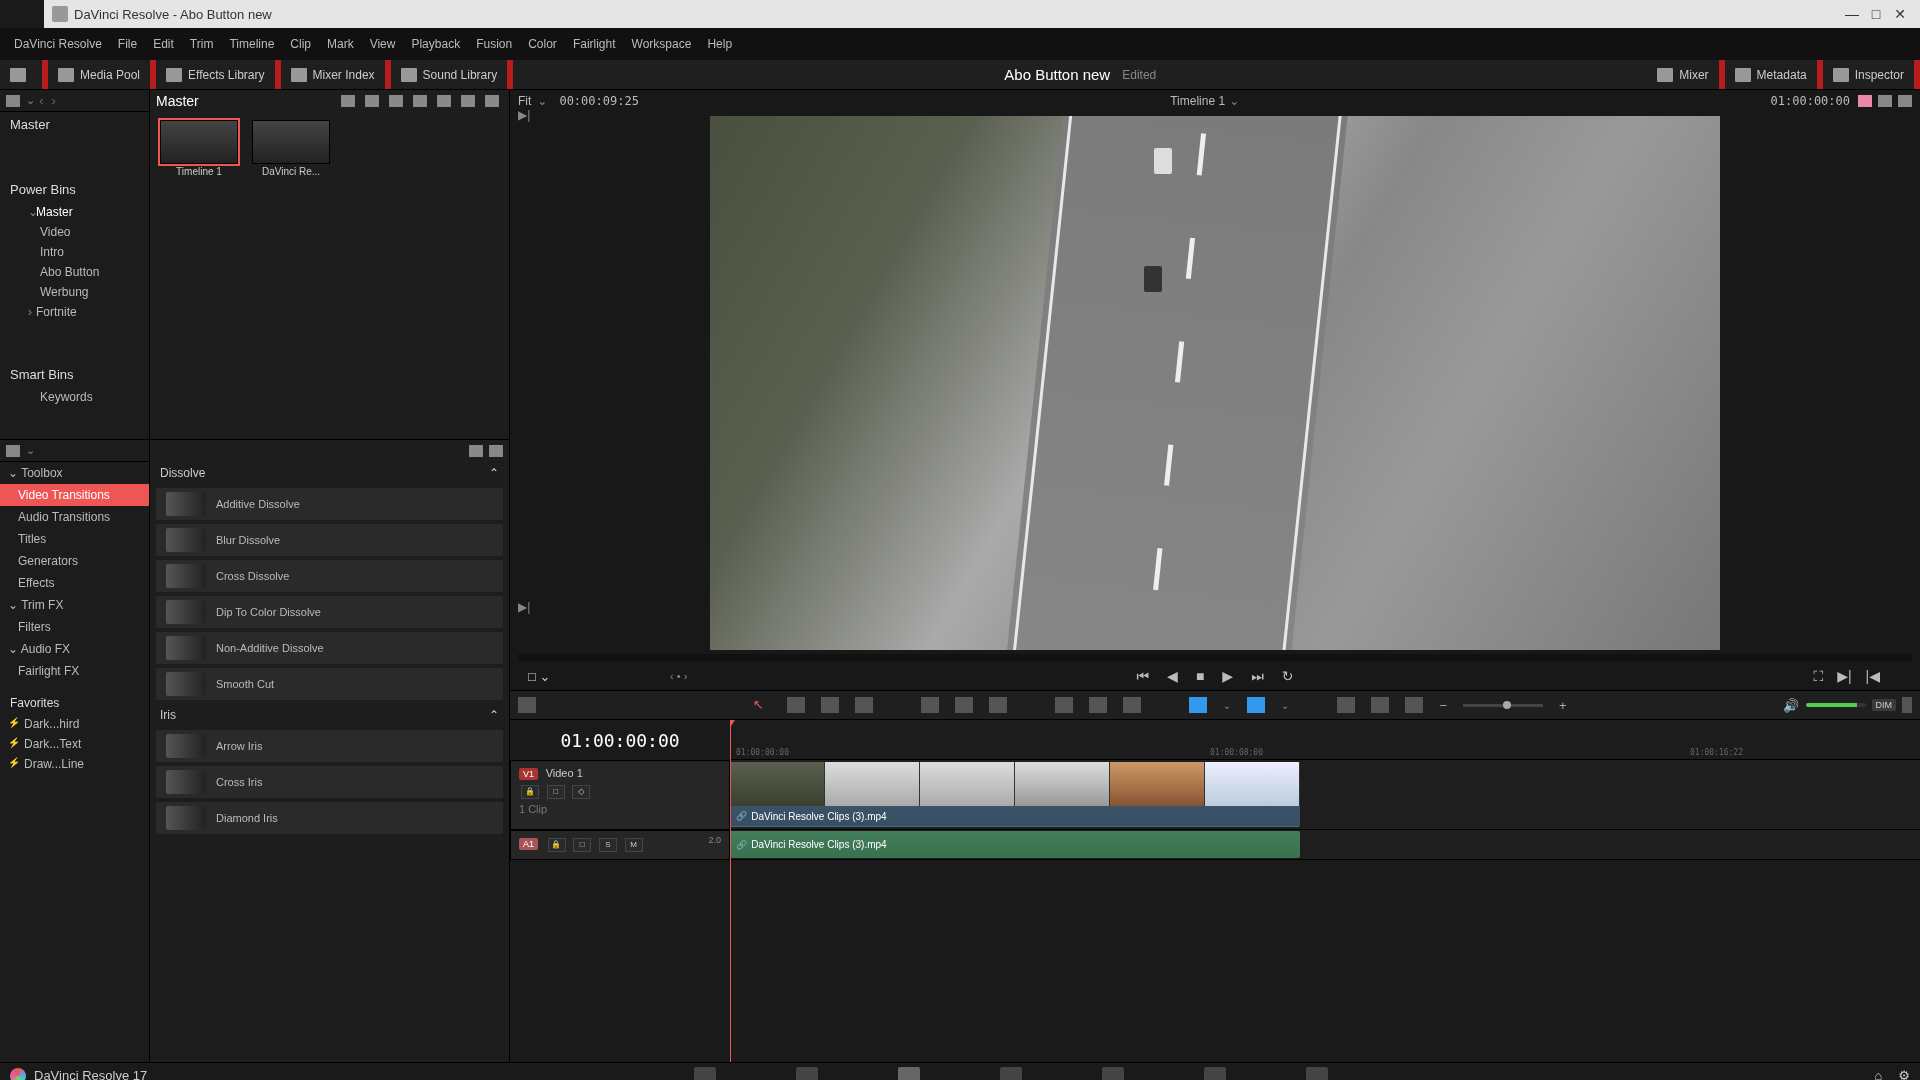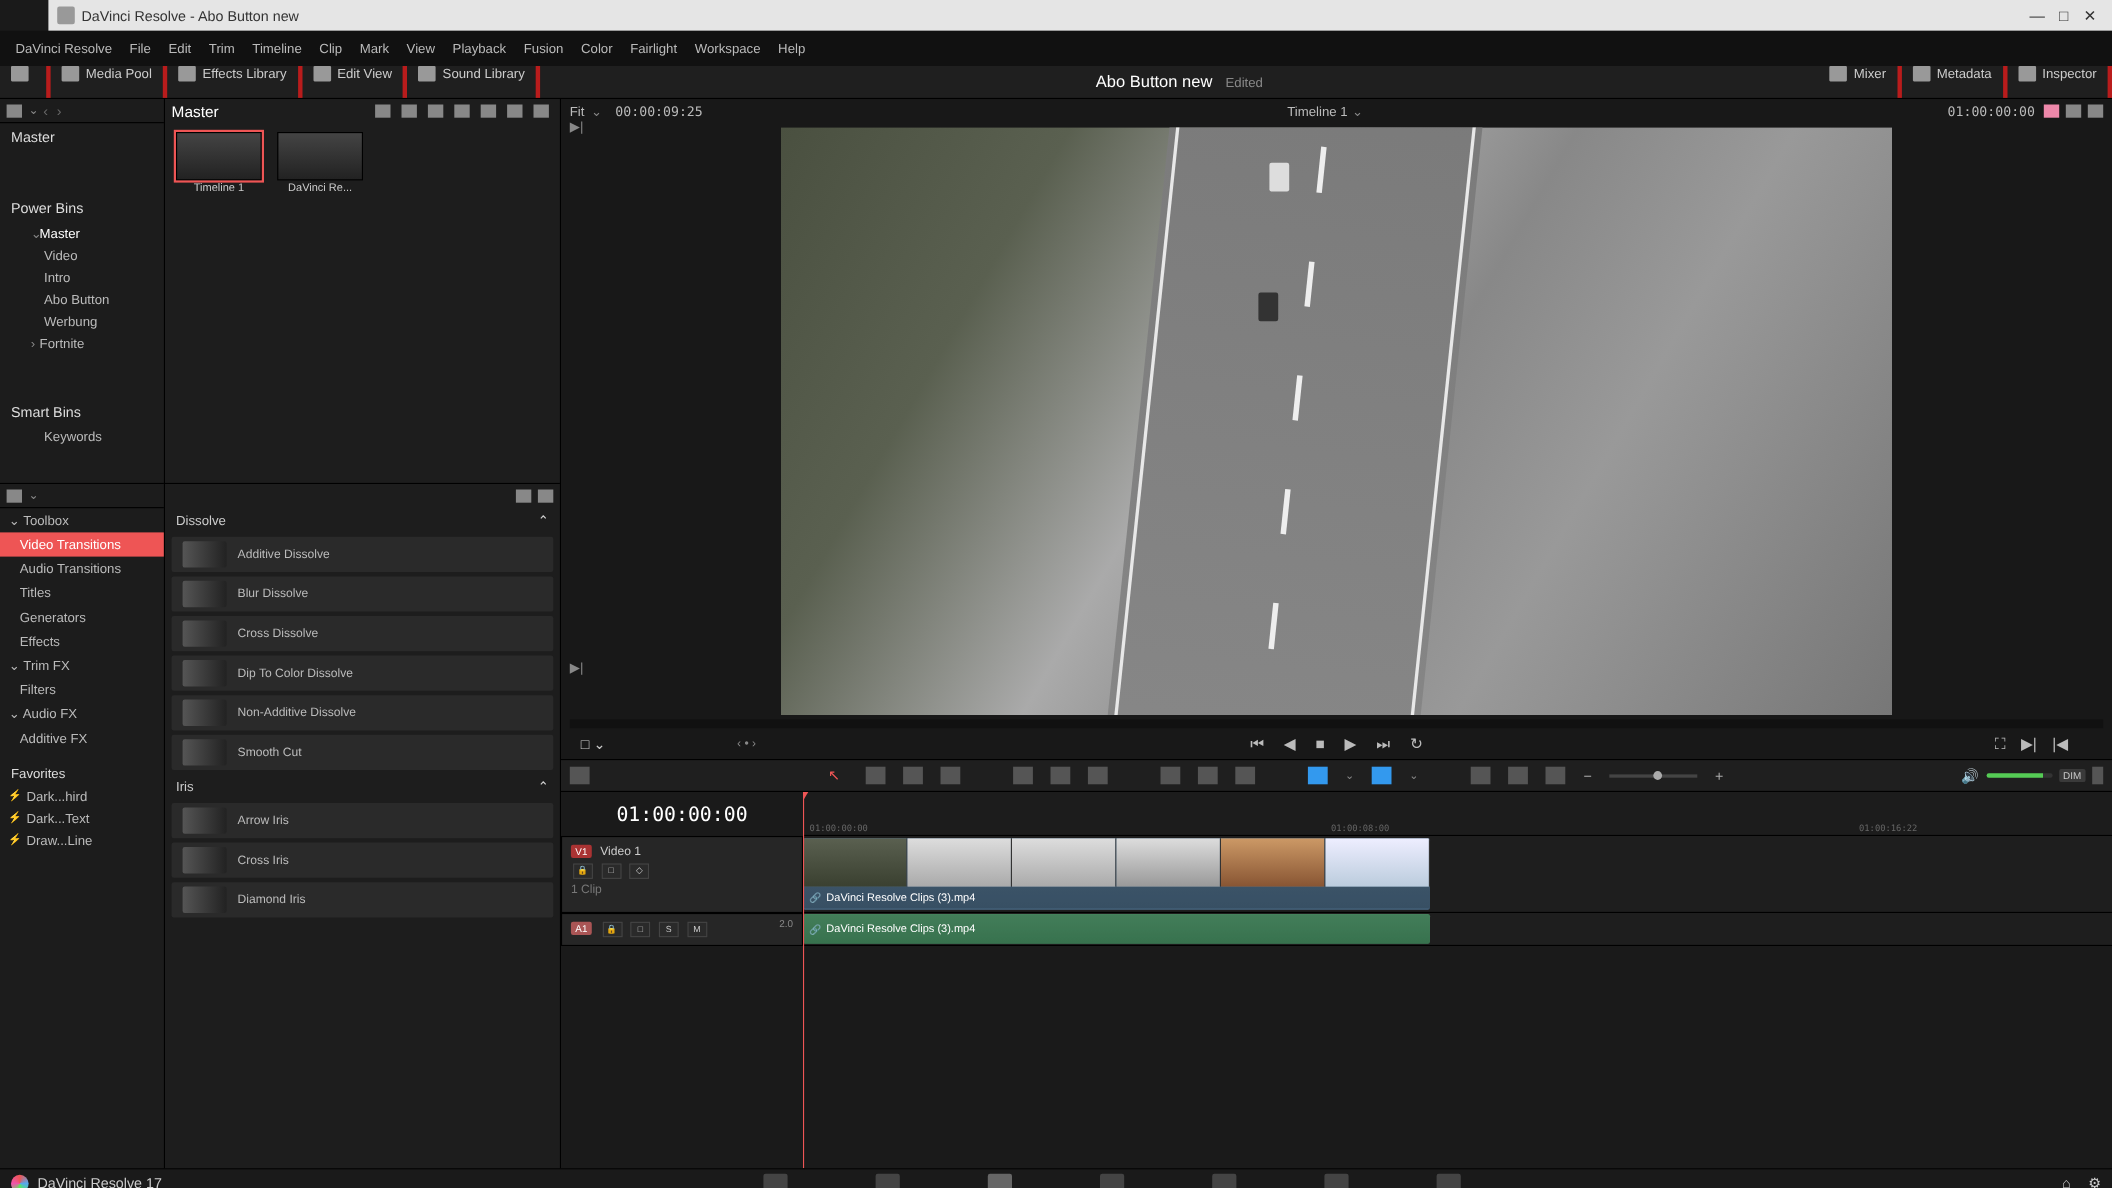--- a/index.html
+++ b/index.html
@@ -4,21 +4,21 @@
 <style>
 * { margin:0; padding:0; box-sizing:border-box; font-family:"Segoe UI",Arial,sans-serif; user-select:none; }
 body { width:1920px; height:1080px; background:#1a1a1a; color:#ccc; overflow:hidden; font-size:13px; }
 .titlebar { height:28px; background:#e5e5e5; display:flex; align-items:center; padding:0 8px; color:#333;margin-left:44px; }
 .titlebar .icon { width:16px; height:16px; background:#999; margin-right:6px; border-radius:2px; }
 .titlebar .spacer { flex:1; }
 .titlebar .win { width:24px; text-align:center; font-size:14px; }
 .menubar { height:32px; background:#111; display:flex; align-items:center; padding:0 6px; font-size:12px; }
 .menubar span { padding:0 8px; color:#bbb; }
 .toolbar { height:30px; background:#1f1f1f; display:flex; align-items:center; border-bottom:1px solid #000; }
-.toolbar .tbbtn { display:flex; padding:0 10px; height:100%; font-size:12px; border-right:4px solid #b91c1c; }
+.toolbar .tbbtn { display:flex; align-items:center; padding:0 10px; height:100%; font-size:12px; border-right:6px solid #b91c1c; }
 .toolbar .tbbtn .ic { width:16px; height:14px; margin-right:6px; background:#999; border-radius:1px; }
 .toolbar .fspacer { flex:1; }
 .toolbar .title { color:#fff; font-size:15px; }
 .toolbar .edited { color:#888; margin-left:12px; font-size:12px; }
 .container { display:flex; height:calc(100% - 28px - 24px - 30px - 26px); }
 .left { width:150px; background:#1c1c1c; display:flex; flex-direction:column; border-right:1px solid #000; }
 .binpanel { height:350px; border-bottom:1px solid #000; }
 .panehdr { height:22px; display:flex; align-items:center; padding:0 6px; border-bottom:1px solid #000; }
 .panehdr .ic { width:14px; height:12px; background:#888; margin-right:6px; }
 .panehdr .nav { color:#666; padding:0 4px; }
@@ -136,21 +136,21 @@
   <div class="tbbtn">
       <div class="ic"></div>
       <span>Media Pool</span>
     </div>
   <div class="tbbtn">
       <div class="ic"></div>
       <span>Effects Library</span>
     </div>
   <div class="tbbtn">
       <div class="ic"></div>
-      <span>Edit View</span>
+      <span>Mixer Index</span>
     </div>
   <div class="tbbtn">
       <div class="ic"></div>
       <span>Sound Library</span>
     </div>
   <div class="fspacer"></div>
   <span class="title">Abo Button new</span>
   <span class="edited">Edited</span>
   <div class="fspacer"></div>
   <div class="tbbtn">
@@ -201,21 +201,21 @@
         </div>
       <div class="sec"><span class="caret" style="margin-left:-10px">⌄</span> <span>Toolbox</span></div>
       <div class="sec sel">Video Transitions</div>
       <div class="sec">Audio Transitions</div>
       <div class="sec">Titles</div>
       <div class="sec">Generators</div>
       <div class="sec">Effects</div>
       <div class="sec"><span class="caret" style="margin-left:-10px">⌄</span> <span>Trim FX</span></div>
       <div class="sec">Filters</div>
       <div class="sec"><span class="caret" style="margin-left:-10px">⌄</span> <span>Audio FX</span></div>
-      <div class="sec">Additive FX</div>
+      <div class="sec">Fairlight FX</div>
       <div style="height:10px"></div>
       <div class="fav">Favorites</div>
       <div class="favitem">Dark...hird</div>
       <div class="favitem">Dark...Text</div>
       <div class="favitem">Draw...Line</div>
     </div>
   </div>
 
   <div class="middle">
     <div class="mediapool">

